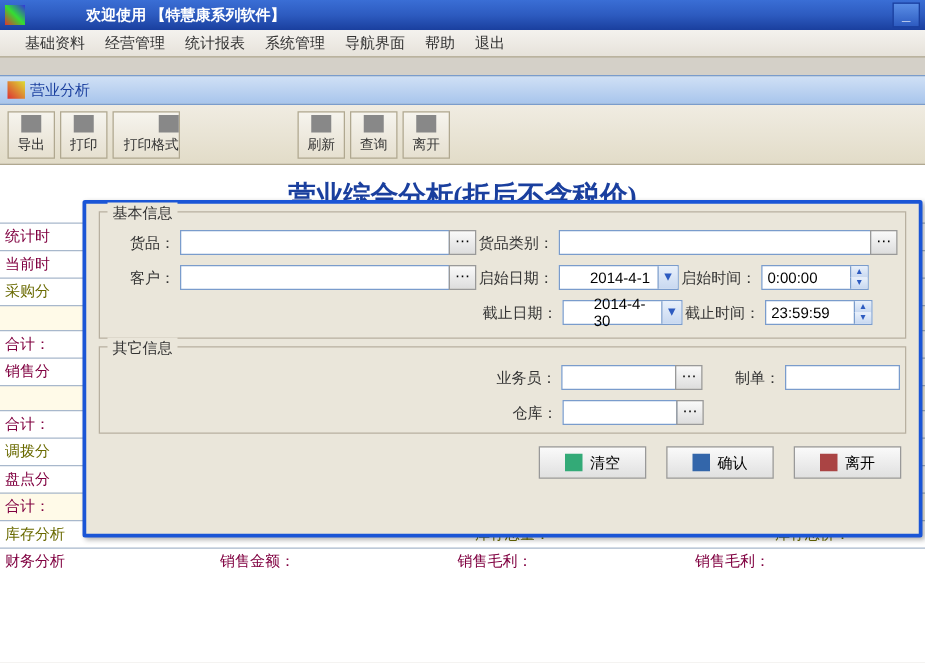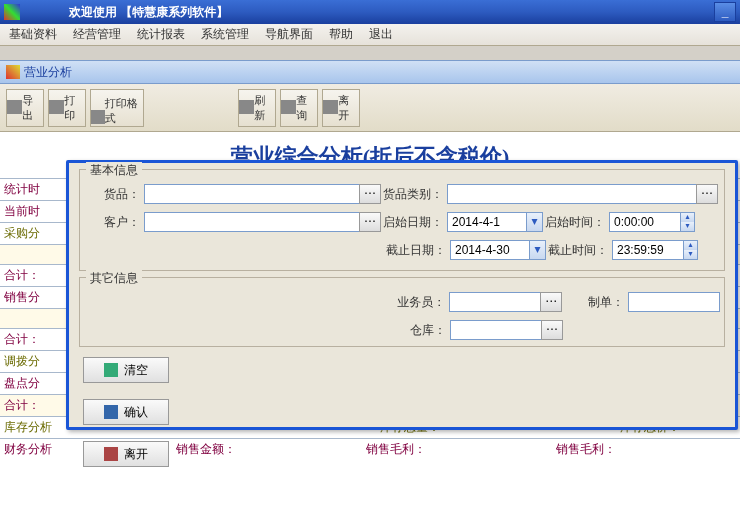--- a/index.html
+++ b/index.html
@@ -5,31 +5,31 @@
 * { box-sizing: border-box; margin: 0; padding: 0; font-family: "SimSun", "宋体", sans-serif; font-size: 12px; }
 body { background: #d4d0c8; width: 740px; height: 530px; overflow: hidden; position: relative; }
 
 
 .titlebar { background: linear-gradient(to bottom, #3a6ed5, #2d5bc0, #1a3f9e); color: #fff; height: 24px; display: flex; align-items: center; padding: 0 4px; font-weight: bold; gap: 45px; }
 .titlebar .app-icon { width: 16px; height: 16px; background: linear-gradient(45deg,#d33,#3d3,#33d); margin-right: 4px; }
 .titlebar .spacer { flex: 1; }
 .win-btn { width: 22px; height: 20px; background: linear-gradient(#5a8ee6,#2d5bc0); border: 1px solid #1a3f9e; margin-left: 2px; text-align: center; line-height: 18px; color: #fff; }
 
 
-.menubar { background: linear-gradient(#f4f2ee,#e6e2da); height: 22px; display: flex; align-items: center; padding: 0 1px; border-bottom: 1px solid #b0a890; }
+.menubar { background: linear-gradient(#f4f2ee,#e6e2da); height: 22px; display: flex; align-items: center; padding: 0 12px; border-bottom: 1px solid #b0a890; }
 .menubar span { padding: 0 8px; color: #333; }
 
 
 .subheader { background: linear-gradient(#d0e0f5,#a8c5ec); height: 24px; display: flex; align-items: center; padding: 0 6px; margin-top: 14px; border-top: 1px solid #7a9ccc; border-bottom: 1px solid #7a9ccc; }
 .subheader .ico { width: 14px; height: 14px; background: linear-gradient(45deg,#d33,#dd3); margin-right: 4px; }
 .subheader-title { color: #1a3f9e; font-weight: normal; }
 
 
 .toolbar { background: linear-gradient(#f0ece2,#e2dcc8); height: 48px; display: flex; align-items: center; padding: 0 6px; border-bottom: 1px solid #b0a890; }
-.tool-btn { width: 38px; height: 38px; border: 1px solid #b0a890; background: linear-gradient(#f6f4ee,#e6e0d0); margin-right: 4px; display: flex; flex-direction: row; align-items: center; justify-content: center; }
+.tool-btn { width: 38px; height: 38px; border: 1px solid #b0a890; background: linear-gradient(#f6f4ee,#e6e0d0); margin-right: 4px; display: flex; flex-direction: column; align-items: center; justify-content: center; }
 .tool-btn.wide { width: 54px; align-items: flex-end; }
 .tool-btn .gl { width: 16px; height: 14px; background: #888; margin-bottom: 2px; }
 .tool-btn .lbl { font-size: 11px; color: #333; }
 .tool-gap { width: 90px; }
 
 
 .content { background: #fff; height: 420px; position: relative; padding-top: 6px; }
 .big-title { text-align: center; color: #1a3f9e; font-family: "KaiTi","楷体",serif; font-size: 22px; font-weight: bold; margin: 4px 0 6px; }
 
 .row { display: flex; align-items: center; height: 22px; border-top: 1px solid #a8b8cc; padding-left: 4px; }
@@ -39,29 +39,29 @@
 
 .dialog { position: absolute; left: 66px; top: 160px; width: 672px; height: 270px; background: #eae6da; border: 3px solid #1a55d6; border-radius: 2px; box-shadow: 2px 2px 4px rgba(0,0,0,.3); }
 .dlg-title { background: linear-gradient(#2d6df0,#1a55d6); color: #fff; font-weight: bold; height: 22px; line-height: 22px; padding-left: 8px; }
 .fieldset { border: 1px solid #b8b0a0; margin: 6px 10px; padding: 8px 4px 4px; position: relative; }
 .fieldset .legend { position: absolute; top: -8px; left: 6px; background: #eae6da; padding: 0 4px; color: #333; }
 .frow { display: flex; align-items: center; margin: 4px 0; height: 24px; }
 .flbl { width: 60px; text-align: right; padding-right: 4px; color: #333; }
 .flbl2 { width: 66px; text-align: right; padding-right: 4px; color: #333; }
 .finput { height: 20px; border: 1px solid #7a9ccc; background: #fff; padding: 0 2px; }
 .dots-btn { width: 22px; height: 20px; border: 1px solid #999; background: linear-gradient(#fafafa,#ddd); text-align: center; line-height: 16px; margin-left: -1px; }
-.combo { height: 20px; border: 1px solid #7a9ccc; background: #fff; display: flex; align-items: center; }
+.combo { height: 20px; border: 1px solid #7a9ccc; background: #fff; display: flex; align-items: center; padding-left: 20px; }
 .combo .cval { flex: 1; padding: 0 4px; }
 .combo .carrow { width: 16px; height: 18px; background: linear-gradient(#e8f0fb,#c8d8f0); border-left: 1px solid #7a9ccc; text-align: center; line-height: 16px; color: #2d5bc0; }
 .spinner { height: 20px; border: 1px solid #7a9ccc; background: #fff; display: flex; align-items: center; }
 .spinner .sval { flex: 1; padding: 0 4px; }
 .spinner .sbtns { width: 14px; display: flex; flex-direction: column; }
 .spinner .sbtns div { height: 9px; background: linear-gradient(#e8f0fb,#c8d8f0); border-left: 1px solid #7a9ccc; font-size: 8px; text-align: center; line-height: 8px; color: #2d5bc0; }
 
-.dlg-btns { display: flex; justify-content: flex-end; padding: 4px 14px 0; gap: 16px; flex-direction: column; }
+.dlg-btns { display: flex; justify-content: flex-end; padding: 4px 14px 0; gap: 16px; }
 .dlg-btn { width: 86px; height: 26px; border: 1px solid #999; background: linear-gradient(#fafafa,#e0e0e0); display: flex; align-items: center; justify-content: center; gap: 6px; }
 .dlg-btn .bico { width: 14px; height: 14px; }
 .dlg-btn .bico.clear { background: #3a7; }
 .dlg-btn .bico.ok { background: #36a; }
 .dlg-btn .bico.exit { background: #a44; }
 </style>
 </head>
 <body>
 
 <div class="titlebar">

